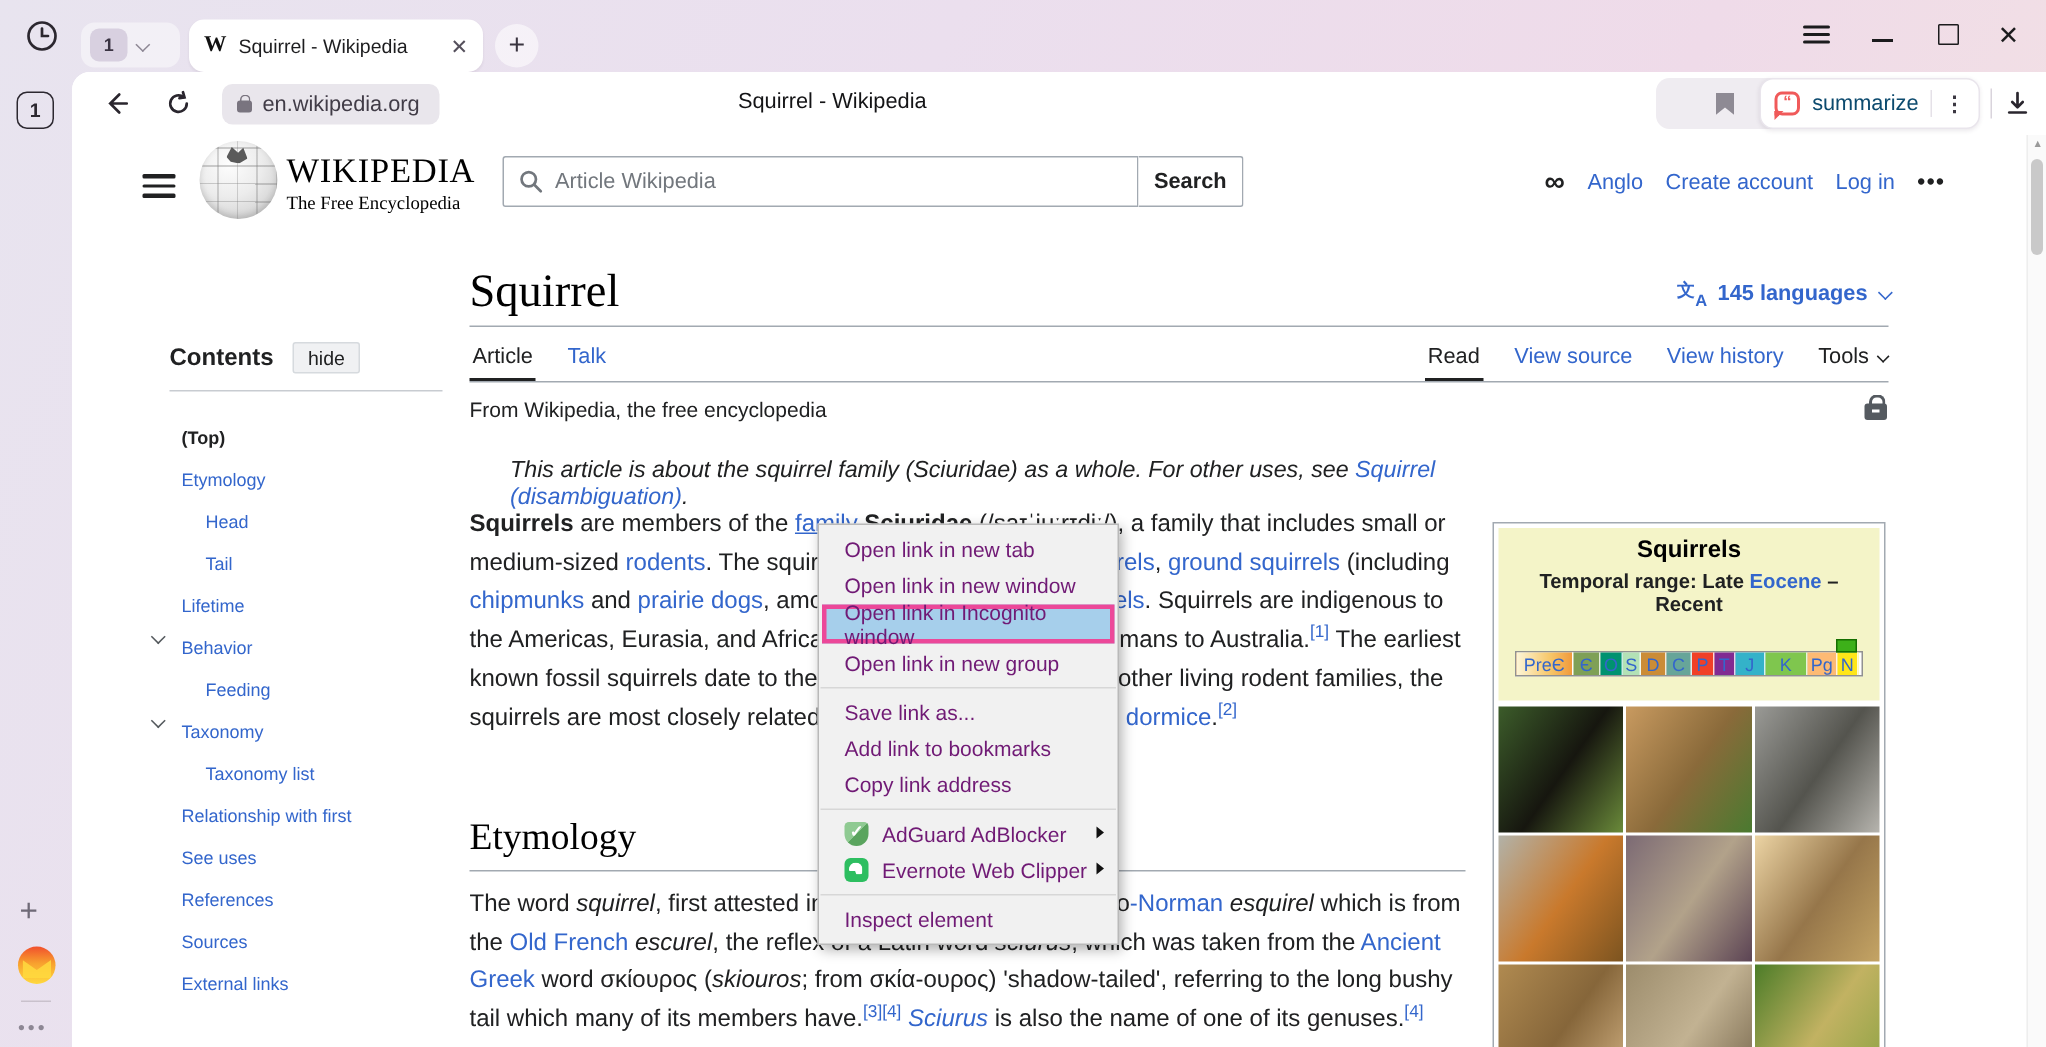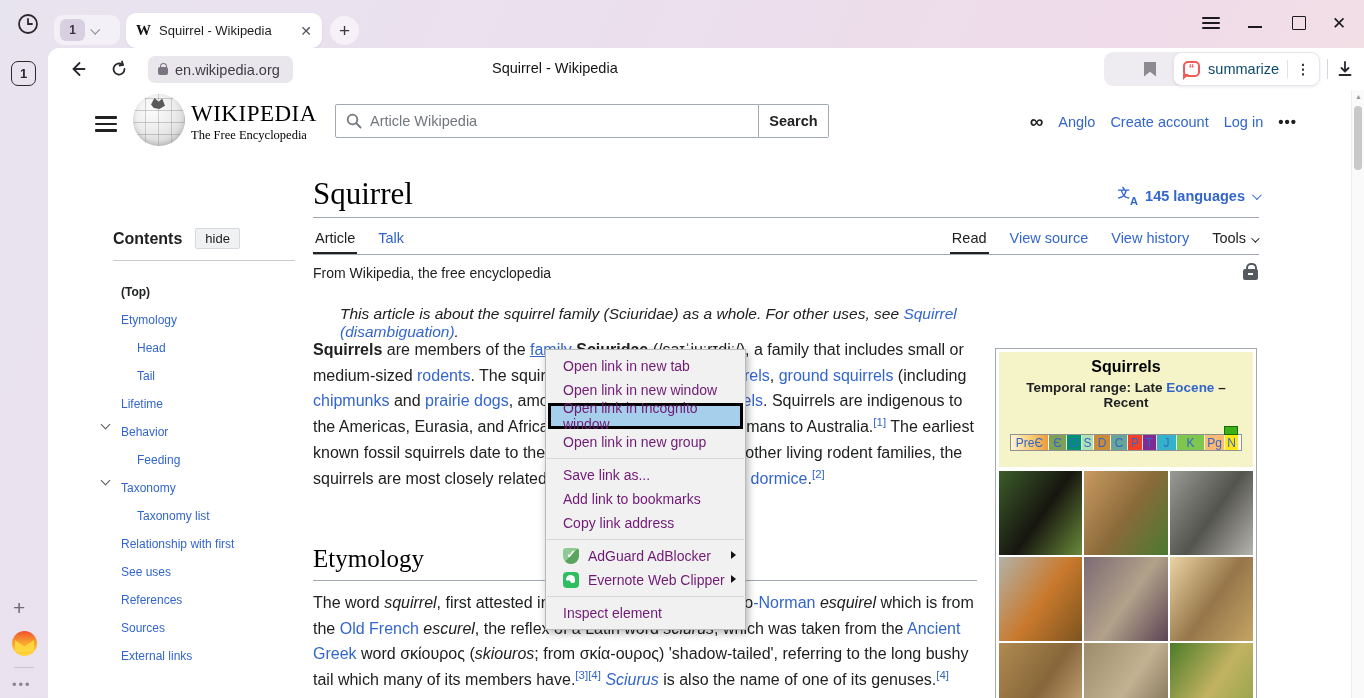--- a/index.html
+++ b/index.html
@@ -124,21 +124,21 @@
   .ib-title { font-size:16px; font-weight:bold; color:#000; }
   .ib-range { margin-top:4px; font-weight:bold; font-size:13.5px; color:#202122;}
   .timebar { position:relative; margin:24px auto 6px; width:232px; height:17px; display:flex; border:1px solid #919191; background:#fff;}
   .ts-seg { height:100%; display:flex; align-items:center; justify-content:center; font-size:12px; color:#3366cc; border-right:1px solid rgba(255,255,255,.8); overflow:hidden;}
   .ts-marker { position:absolute; right:3px; top:-9px; width:14px; height:9px; background:#3db019; border:1px solid #156e00;}
   .ib-grid { margin-top:4px; display:grid; grid-template-columns:repeat(3,1fr); gap:2px; }
   .ib-cell { height:84px; }
   
   .ctxmenu { position:absolute; left:545px; top:349px; width:201px; background:#f1f1f1; border:1px solid #b9b9b9; box-shadow:2px 3px 8px rgba(0,0,0,.3); padding:4px 0; z-index:50; }
   .ctx-item { position:relative; height:24px; display:flex; align-items:center; padding-left:17px; font-size:14px; color:#701a75; }
-  .ctx-item.hl { margin:1px 2px; border:3px solid #000000; background:#a6cfeb; padding-left:12px; height:26px; }
+  .ctx-item.hl { margin:1px 2px; border:3px solid #ec4899; background:#a6cfeb; padding-left:12px; height:26px; }
   .ctx-sep { height:1px; background:#d7d7d7; margin:4px 1px; }
   .ctx-arrow { position:absolute; right:9px; top:7px; width:0; height:0; border-left:5px solid #111; border-top:4.5px solid transparent; border-bottom:4.5px solid transparent;}
   .mi { width:16px; height:16px; margin-right:9px; position:relative; flex:none;}
   .mi-adguard { background:linear-gradient(135deg,#8fca92 50%,#5aa45e 50%); border-radius:3px 3px 8px 8px; }
   .mi-adguard::after { content:"✓"; position:absolute; left:3.5px; top:0px; color:#fff; font-size:11px; font-weight:bold;}
   .mi-evernote { background:#2dbe60; border-radius:4px; }
   .mi-evernote::after { content:""; position:absolute; left:3px; top:3px; width:9px; height:8px; background:#fff; border-radius:5px 5px 2px 4px; clip-path:polygon(0 35%,20% 0,100% 0,100% 100%,55% 100%,45% 70%,0 70%);}
   .mi-pocket { background:#ee4056; border-radius:4px 4px 7px 7px; }
   .mi-pocket::after { content:""; position:absolute; left:3.5px; top:4px; width:8px; height:8px; border-left:2.2px solid #fff; border-bottom:2.2px solid #fff; transform:rotate(-45deg) scale(.82); }
 </style>

